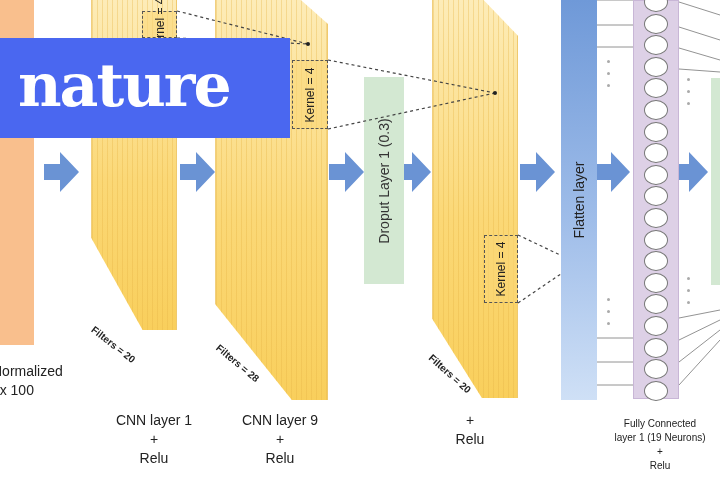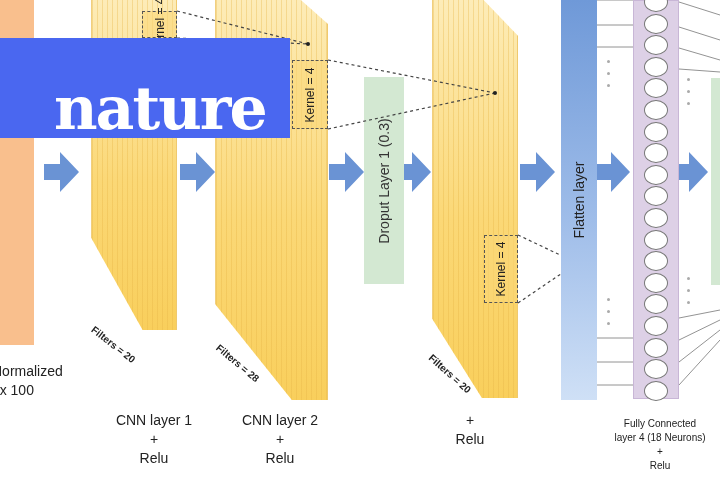--- a/index.html
+++ b/index.html
@@ -15,21 +15,21 @@
   .dropout{left:364px;top:77px;width:40px;height:207px;background:#d3e8d2;}
   .dropout span{font-size:14px;color:#333;}
   .flatten{left:561px;top:0;width:36px;height:400px;background:linear-gradient(180deg,#6f99d8 0%,#9fbde9 55%,#cfe0f6 100%);}
   .flatten span{font-size:14px;color:#222;}
   .fc{left:633px;top:0;width:46px;height:399px;background:#ddd0e6;border:1px solid #c8b6d6;box-sizing:border-box;}
   .neuron{position:absolute;left:10px;width:24px;height:20px;border-radius:50%;background:#fff;border:1px solid #777;box-sizing:border-box;}
   .out{left:711px;top:78px;width:20px;height:207px;background:#d3e8d2;}
   .lbl{position:absolute;text-align:center;font-size:14px;line-height:19px;color:#222;}
   .lbl.small{font-size:10px;line-height:14px;}
   .filters{position:absolute;font-size:10px;font-weight:bold;color:#222;white-space:nowrap;transform-origin:left top;}
-  .nature{left:0;top:38px;width:290px;height:100px;background:#4a67f0;display:flex;align-items:flex-end;padding-left:54px;box-sizing:border-box;}
+  .nature{left:0;top:38px;width:290px;height:100px;background:#4a67f0;display:flex;align-items:center;padding-left:18px;box-sizing:border-box;}
   .nature span{font-family:"DejaVu Serif",serif;font-weight:bold;color:#fff;font-size:60px;letter-spacing:-2px;line-height:1;margin-top:-6px;}
   .dots{position:absolute;width:4px;}
   .dots i{display:block;width:3px;height:3px;border-radius:50%;background:#aaa;margin-bottom:9px;}
   .caption{left:0;top:470px;width:720px;height:12px;overflow:hidden;}
   .caption span{display:block;font-size:14px;color:#555;white-space:nowrap;margin-top:-8px;padding-left:28px;letter-spacing:1px;}
 </style>
 </head>
 <body>
 
 <div class="abs input-bar"></div>
@@ -65,21 +65,21 @@
 </div>
 
 <div class="stack" style="left:215px;top:0;width:113px;height:400px;">
   <div class="sheet" style="left: 0px; top: 0px; width: 113px; height: 400px; clip-path: polygon(0px 0px, 76% 0px, 100% 6%, 100% 100%, 68% 100%, 0px 76%); background-image: repeating-linear-gradient(90deg, rgba(230, 180, 70, 0.35) 0px, rgba(230, 180, 70, 0.35) 1px, transparent 1px, transparent 5px), linear-gradient(rgb(253, 236, 184) 0%, rgb(251, 216, 118) 55%, rgb(249, 207, 92) 100%);"></div>
 </div>
 <div class="kernel" style="left:292px;top:60px;width:36px;height:69px;">
     <span>Kernel = 4</span>
   </div>
 <div class="filters" style="left:221px;top:342px;transform:rotate(40deg);">Filters = 28</div>
 <div class="lbl" style="left:230px;top:411px;width:100px;">
-  <div>CNN  layer 2</div>
+  <div>CNN  layer 9</div>
   <div>+</div>
   <div>Relu</div>
 </div>
 
 <div class="abs vtext dropout">
     <span>Droput Layer 1 (0.3)</span>
   </div>
 
 <div class="stack" style="left:432px;top:0;width:86px;height:400px;">
   <div class="sheet" style="left: 0px; top: 0px; width: 86px; height: 398px; clip-path: polygon(0px 0px, 60% 0px, 100% 9%, 100% 100%, 58% 100%, 0px 80%); background-image: repeating-linear-gradient(90deg, rgba(230, 180, 70, 0.35) 0px, rgba(230, 180, 70, 0.35) 1px, transparent 1px, transparent 5px), linear-gradient(rgb(253, 236, 184) 0%, rgb(251, 216, 118) 55%, rgb(249, 207, 92) 100%);"></div>
@@ -154,21 +154,21 @@
     <div class="neuron" style="top: 250.2px;"></div>
     <div class="neuron" style="top: 271.8px;"></div>
     <div class="neuron" style="top: 293.4px;"></div>
     <div class="neuron" style="top: 315px;"></div>
     <div class="neuron" style="top: 336.6px;"></div>
     <div class="neuron" style="top: 358.2px;"></div>
     <div class="neuron" style="top: 379.8px;"></div>
   </div>
 <div class="lbl small" style="left:605px;top:417px;width:110px;">
   <div>Fully Connected</div>
-  <div>layer 4 (18 Neurons)</div>
+  <div>layer 1 (19 Neurons)</div>
   <div>+</div>
   <div>Relu</div>
 </div>
 
 <div class="abs out"></div>
 
 <div class="abs nature">
     <span>nature</span>
   </div>
 

